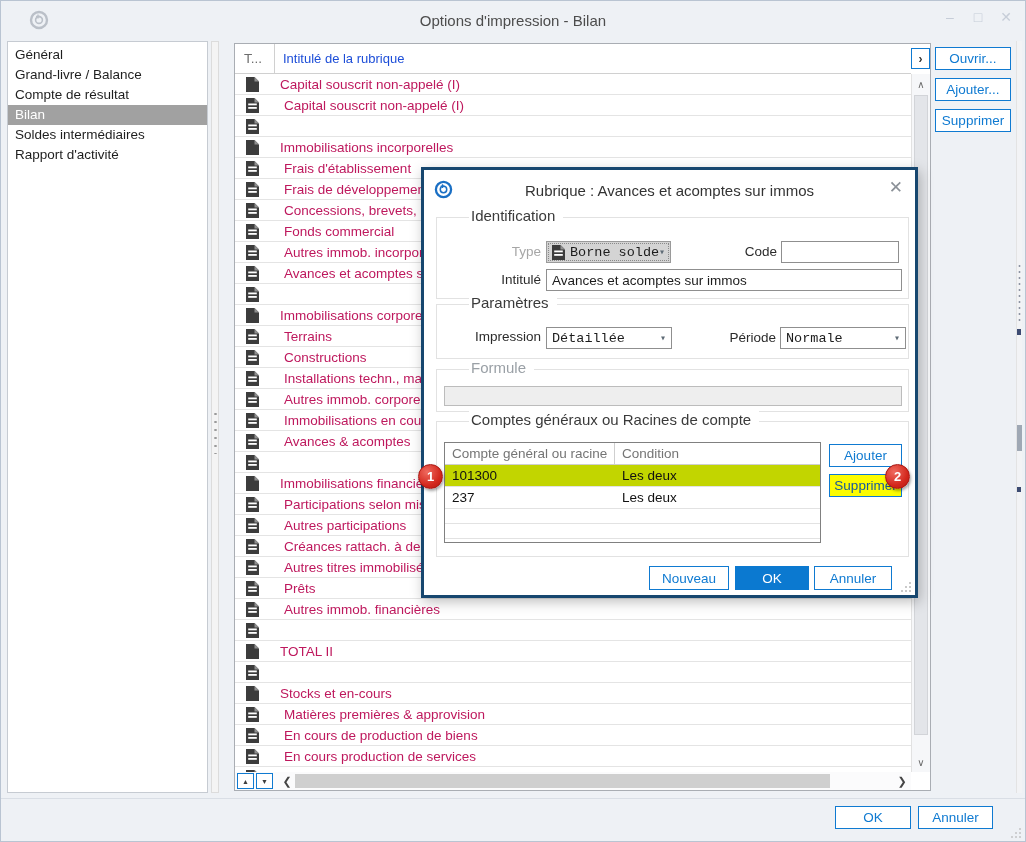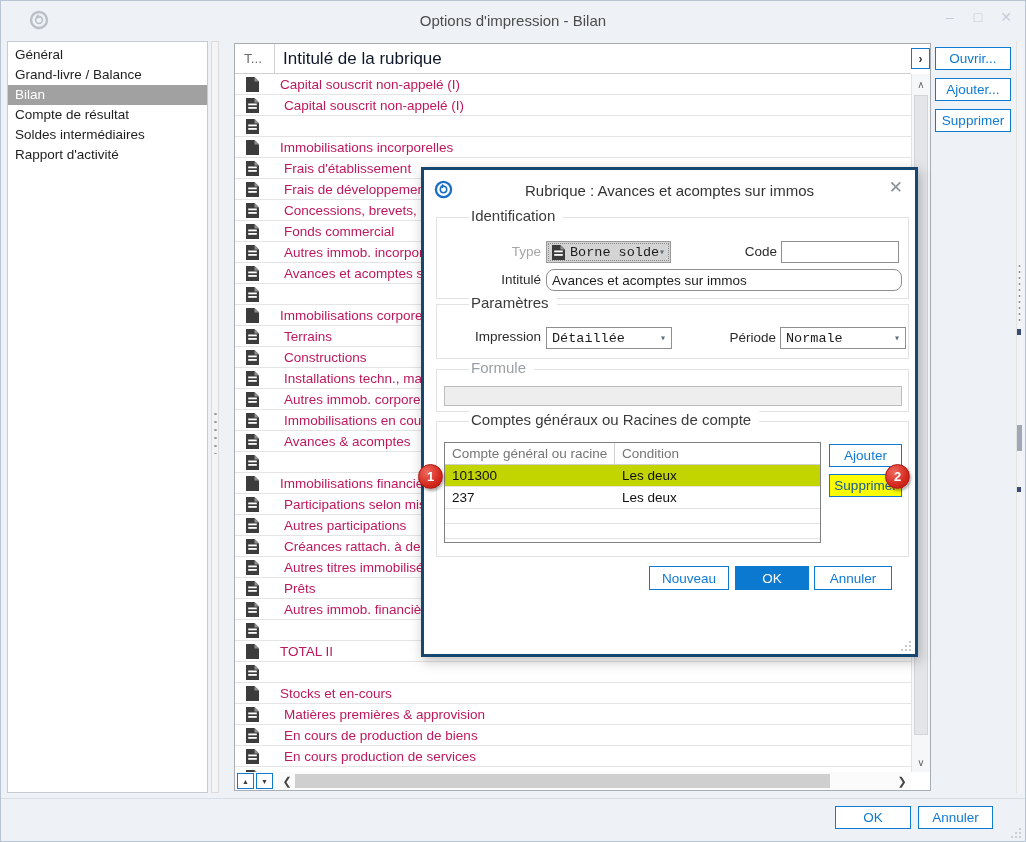--- a/index.html
+++ b/index.html
@@ -21,21 +21,21 @@
   .sidebar-item.selected { background:#a1a1a1; color:#fff; }
 
   .splitter { position:absolute; left:210px; top:40px; width:8px; height:752px; background:#f4f4f4; border:1px solid #dcdcdc; }
   .splitter .grip { position:absolute; left:2px; top:368px; width:3px; height:44px;
      background-image:radial-gradient(circle, #9a9a9a 1px, transparent 1.4px); background-size:3px 8px; background-repeat:repeat-y; }
 
   
   .list-panel { position:absolute; left:233px; top:42px; width:697px; height:748px; background:#fff; border:1px solid #a9adb3; }
   .list-header { position:absolute; left:0; top:0; right:19px; height:30px; border-bottom:1px solid #d0d0d0; background:#fff; }
   .col-type { position:absolute; left:0; top:0; width:40px; height:30px; line-height:30px; padding-left:9px; border-right:1px solid #d0d0d0; color:#6d6d6d; font-size:13.5px; }
-  .col-title { position:absolute; left:48px; top:0; height:18px; line-height:30px; color:#0f172a; font-size:17px; }
+  .col-title { position:absolute; left:48px; top:0; height:18px; line-height:30px; color:#1d4ed8; font-size:13px; }
   .corner-btn { position:absolute; right:0px; top:4px; width:19px; height:21px; background:#fff; border:1px solid #0f7ad1; color:#333; font-size:12px; font-weight:bold; display:flex; align-items:center; justify-content:center; cursor:pointer; }
   .rows { position:absolute; left:0; top:30px; right:19px; bottom:18px; overflow:hidden; }
   .list-row { height:21px; display:flex; align-items:center; border-bottom:1px solid #e4e4e4; font-size:13.5px; color:#be185d; cursor:default; white-space:nowrap; }
   .list-row .cell-icon { width:13px; height:15px; margin-left:11px; flex:0 0 auto; display:flex; }
   .list-row .row-label { margin-left:21px; }
   .list-row.item .row-label { margin-left:25px; }
 
   
   .vscroll { position:absolute; top:30px; right:0; bottom:18px; width:19px; background:#f6f7f9; border-left:1px solid #e2e2e2; }
   .vscroll .arrow { position:absolute; left:0; width:18px; height:18px; color:#6b6b6b; font-size:10px; display:flex; align-items:center; justify-content:center; cursor:pointer; }
@@ -64,21 +64,21 @@
   .right-edge .thumb { position:absolute; left:0; top:384px; width:5px; height:26px; background:#9fa8b4; }
   .right-edge .mark2 { position:absolute; left:0; top:446px; width:4px; height:5px; background:#3c4b72; }
 
   
   .footer-sep { position:absolute; left:0; right:0; top:797px; height:1px; background:#d9dee5; }
   .footer-ok { position:absolute; left:834px; top:805px; width:76px; height:23px; }
   .footer-cancel { position:absolute; left:917px; top:805px; width:75px; height:23px; }
   .win-grip { position:absolute; right:4px; bottom:3px; width:10px; height:10px; opacity:.8; }
 
   
-  .modal { position:absolute; left:420px; top:166px; width:497px; height:490px; background:#fff; border:3px solid #17476f; z-index:10; box-shadow:2px 4px 12px rgba(0,0,0,.25); }
+  .modal { position:absolute; left:420px; top:166px; width:497px; height:431px; background:#fff; border:3px solid #17476f; z-index:10; box-shadow:2px 4px 12px rgba(0,0,0,.25); }
   .modal-icon { position:absolute; left:10px; top:10px; width:19px; height:19px; }
   .modal-title { position:absolute; left:0; right:0; top:12px; text-align:center; font-size:15px; color:#333; }
   .modal-close { position:absolute; right:12px; top:7px; color:#8b9198; font-size:17px; cursor:pointer; }
 
   .groupbox { position:absolute; left:12px; width:473px; border:1px solid #e2e2e2; background:#fff; }
   .gb-ident { top:47px; height:82px; }
   .gb-param { top:134px; height:55px; }
   .gb-form  { top:199px; height:43px; }
   .gb-comptes { top:251px; height:136px; }
   .legend { position:absolute; top:-11px; left:8px; background:#fff; padding:0 8px 0 2px; font-size:15px; color:#3a3a3a; white-space:nowrap;margin-left:24px; }
@@ -96,21 +96,21 @@
   .drop .chev { position:absolute; right:5px; color:#5f6b76; font-size:10px; }
   .drop-type { left:122px; top:71px; width:125px; background:#d4d4d4; border-color:#9a9a9a; outline:1px dotted #8a8a8a; outline-offset:-3px; cursor:default; }
   .drop-type .doc { width:13px; height:15px; margin-left:5px; display:flex; }
   .drop-type .val { margin-left:7px; }
   .drop-impression { left:122px; top:157px; width:126px; }
   .drop-periode { left:356px; top:157px; width:126px; }
   .drop .val { margin-left:5px; }
 
   .txt { position:absolute; height:22px; border:1px solid #8f8f8f; background:#fff; font-size:13.5px; font-family:inherit; color:#1c1c1c; padding:0 5px; }
   .txt-code { left:357px; top:71px; width:118px; }
-  .txt-intitule { left:122px; top:99px; width:356px;border-radius:8px; }
+  .txt-intitule { left:122px; top:99px; width:356px; }
   .txt-formule { left:20px; top:216px; width:458px; height:20px; background:#eeeeee; border:1px solid #bcbcbc; }
 
   .ctable { position:absolute; left:20px; top:272px; width:377px; height:101px; border:1px solid #808080; background:#fff; }
   .crow { display:flex; font-size:13.5px; }
   .crow .c1 { width:170px; padding-left:7px; flex:0 0 auto; }
   .crow .c2 { padding-left:7px; flex:1; }
   .chead { height:22px; line-height:22px; color:#757575; border-bottom:1px solid #cfcfcf; }
   .chead .c1 { border-right:1px solid #cfcfcf; }
   .cbody { height:22px; line-height:22px; color:#111; border-bottom:1px solid #e2e2e2; cursor:pointer; }
   .cbody.hl { background:#c2d500; }
@@ -146,22 +146,22 @@
     <div class="win-controls">
       <span>–</span>
       <span>□</span>
       <span>✕</span>
     </div>
   </div>
 
   <div class="sidebar">
       <div class="sidebar-item">Général</div>
       <div class="sidebar-item">Grand-livre / Balance</div>
+      <div class="sidebar-item">Compte de résultat</div>
       <div class="sidebar-item selected">Bilan</div>
-      <div class="sidebar-item">Compte de résultat</div>
       <div class="sidebar-item">Soldes intermédiaires</div>
       <div class="sidebar-item">Rapport d'activité</div>
     </div>
   <div class="splitter">
       <div class="grip"></div>
     </div>
 
   <div class="list-panel">
     <div class="list-header">
       <div class="col-type">T...</div>

